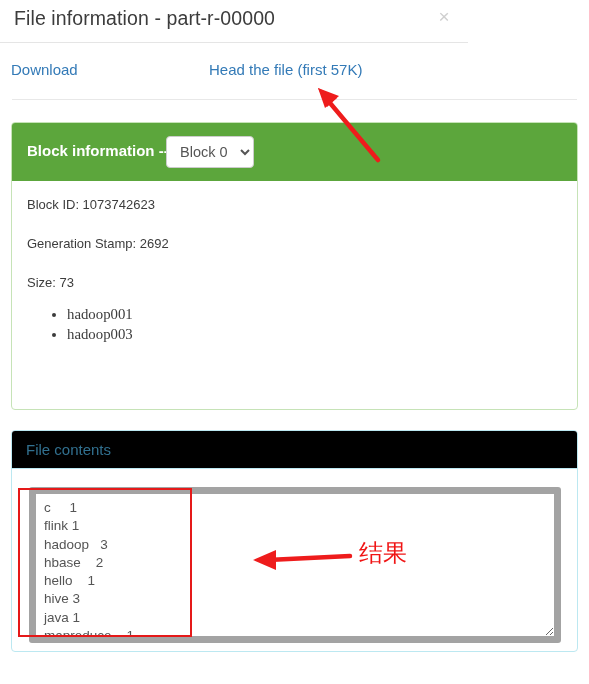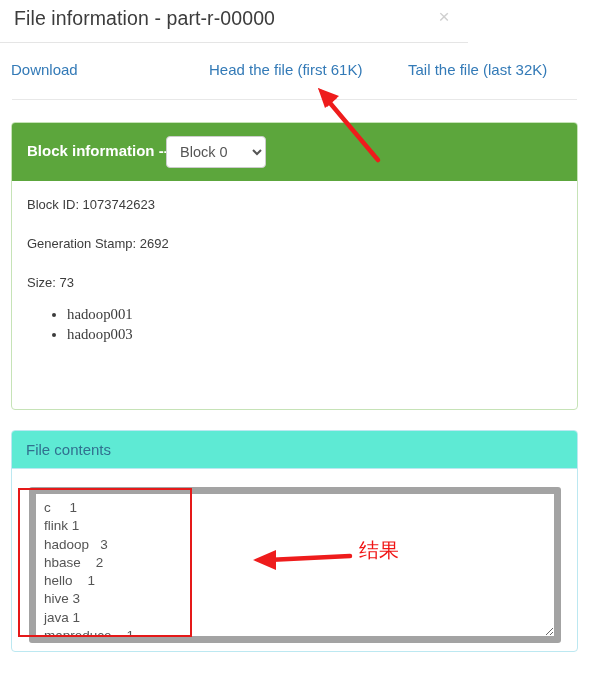--- a/index.html
+++ b/index.html
@@ -112,21 +112,21 @@
     top: 19px;
     font-size: 15px;
     font-weight: bold;
     color: #ffffff;
     white-space: nowrap;
   }
   .block-select {
     position: absolute;
     left: 166px;
     top: 136px;
-    width: 100px;
+    width: 88px;
     height: 32px;
     box-sizing: border-box;
     font-family: "Liberation Sans", sans-serif;
     font-size: 14.5px;
     color: #555555;
     background: #ffffff;
     border: 1px solid #cccccc;
     border-radius: 4px;
     padding: 2px 6px 2px 9px;
     cursor: pointer;
@@ -171,21 +171,21 @@
     border: 1px solid #bce8f1;
     border-radius: 4px;
     background: #ffffff;
   }
   .panel-file-heading {
     position: absolute;
     left: 0; top: 0;
     width: 100%;
     height: 38px;
     box-sizing: border-box;
-    background: #5eead4;
+    background: #000000;
     border-bottom: 1px solid #bce8f1;
     border-top-left-radius: 3px;
     border-top-right-radius: 3px;
   }
   .panel-file-title {
     position: absolute;
     left: 14px;
     top: 10px;
     font-size: 15px;
     color: #31708f;
@@ -219,21 +219,21 @@
     left: 0; top: 0;
     width: 589px;
     height: 684px;
     pointer-events: none;
     z-index: 50;
   }
   .annot-label {
     position: absolute;
     left: 359px;
     top: 537px;
-    font-size: 20px;
+    font-size: 24px;
     color: #f01414;
     font-family: "DejaVu Sans", sans-serif;
     white-space: nowrap;
   }
   .red-box {
     position: absolute;
     left: 18px;
     top: 488px;
     width: 174px;
     height: 149px;
@@ -244,22 +244,21 @@
 </head>
 <body>
 
 <div class="modal-header">
   <div class="modal-title">File information - part-r-00000</div>
   <button class="close-btn">×</button>
 </div>
 
 <div class="links-row">
   <a class="file-link" id="link-download">Download</a>
-  <a class="file-link" id="link-head">Head the file (first 61K)</a>
-  <a class="file-link" id="link-tail">Tail the file (last 32K)</a>
+  <a class="file-link" id="link-head">Head the file (first 57K)</a>
 </div>
 <div class="links-divider"></div>
 
 <div class="panel-block">
   <div class="panel-block-heading">
     <span class="panel-block-title">Block information --</span>
   </div>
   <div class="panel-block-body">
     <p class="info-line">Block ID: 1073742623</p>
     <p class="info-line">Generation Stamp: 2692</p>

